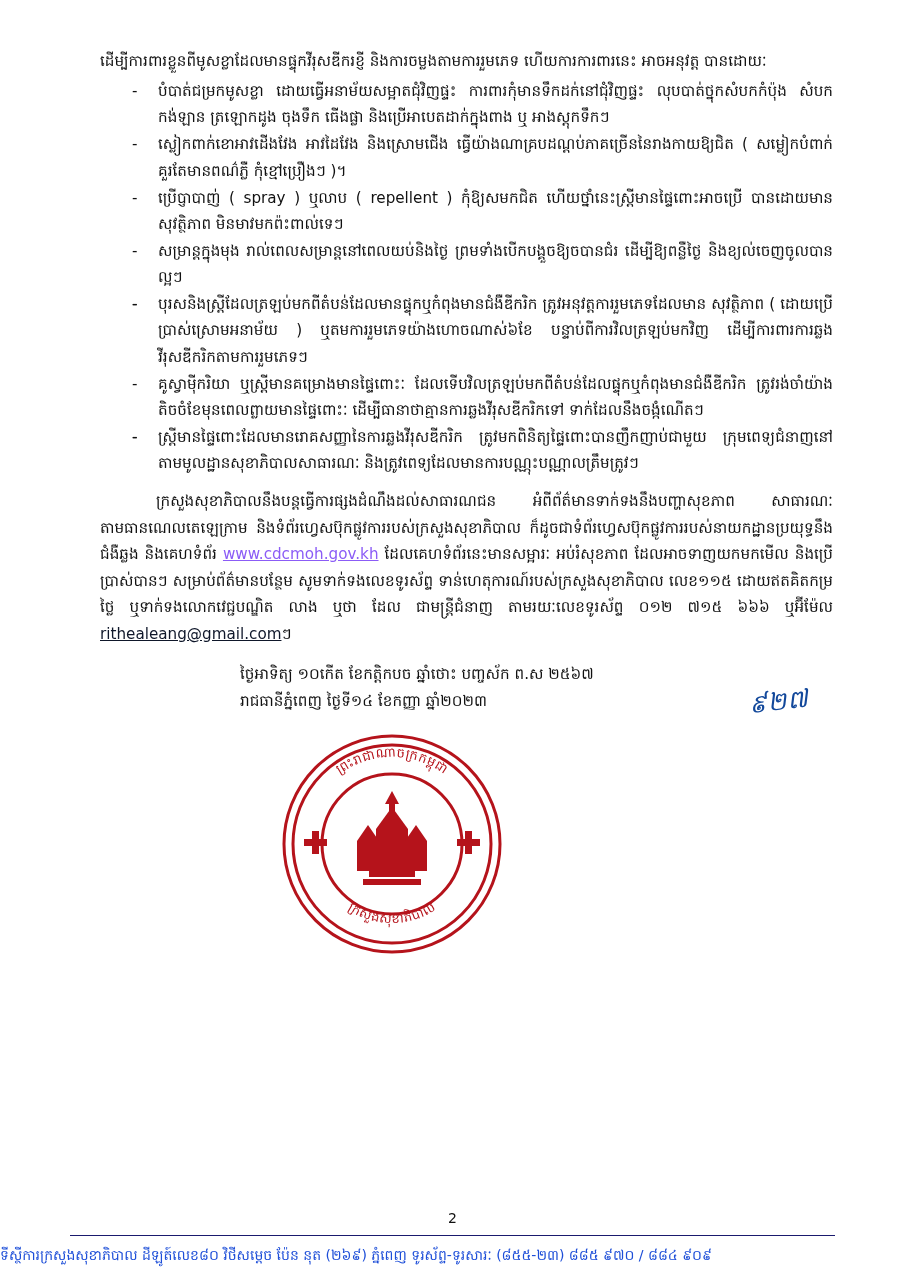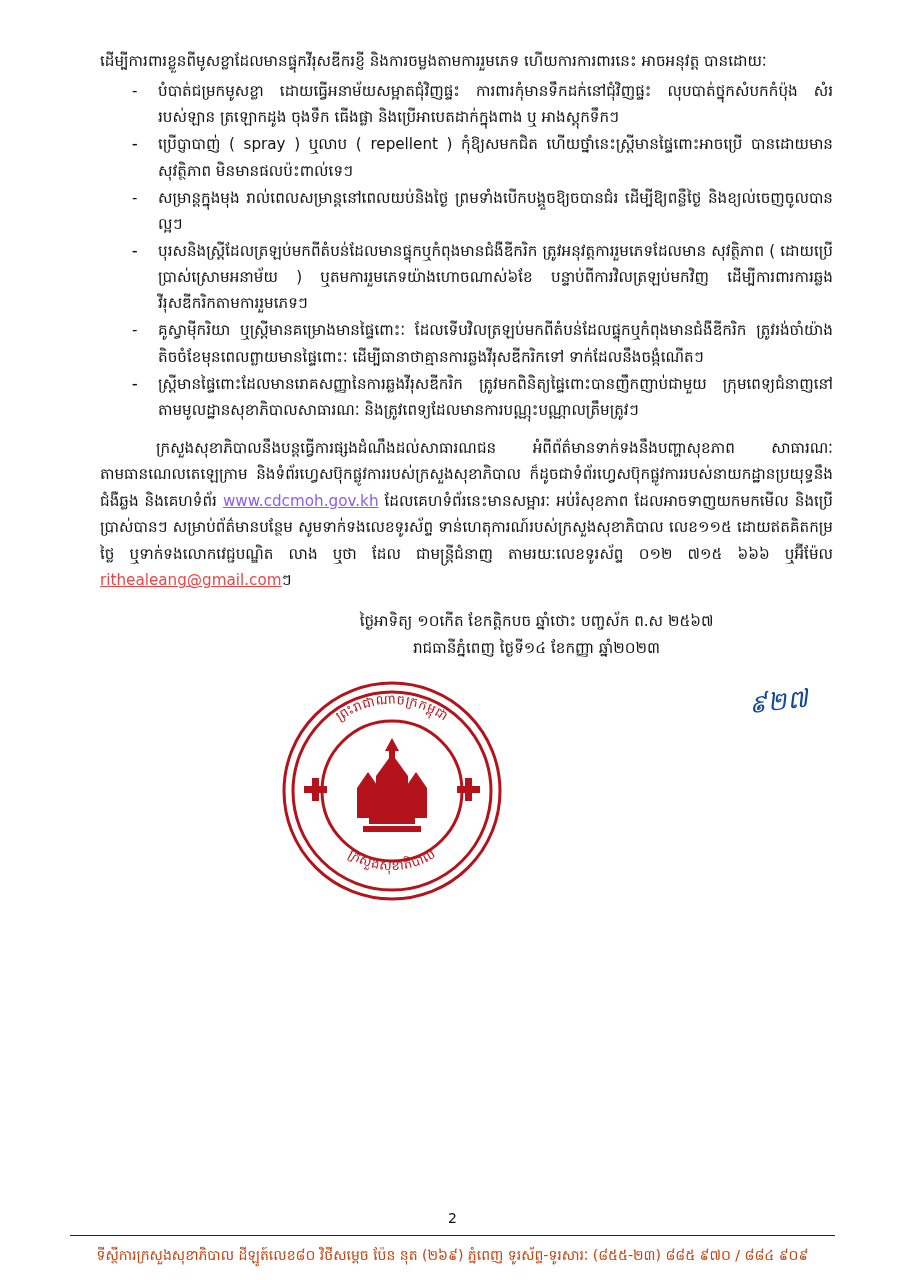--- a/index.html
+++ b/index.html
@@ -51,26 +51,25 @@
     font-size: 15.2px;
     line-height: 1.74;
     text-align: justify;
     margin: 12px 0 0 0;
   }
   .para.indent { text-indent: 56px; }
   .link {
     color: #8b5cf6;
     text-decoration: underline;
   }
-  .link.mail { color: #ef4444; }
+  .link.mail { color: #0f172a; }
   .signature-block {
     margin-top: 14px;
     font-size: 15.2px;
     line-height: 1.78;
-    text-align: center;
     padding-left: 140px;
   }
   .sig-line { white-space: nowrap; }
   .handwriting {
     position: absolute;
     right: 96px;
     top: 686px;
     font-family: "DejaVu Serif", serif;
     font-size: 25px;
     color: #12489b;
@@ -106,44 +105,45 @@
     left: 70px;
     right: 70px;
     bottom: 44px;
     border-top: 1px solid #1a1a6e;
   }
   .footer {
     position: absolute;
     left: 0;
     right: 0;
     bottom: 14px;
-    text-align: center;
+    text-align: left;
     font-size: 14px;
-    color: #c2410c;
+    color: #1d4ed8;
     line-height: 1.5;
   }
 </style>
 </head>
 <body>
 
 <div class="page">
 
   <p class="intro">ដើម្បីការពារខ្លួនពីមូសខ្លាដែលមានផ្ទុកវីរុសឌីករខ្ញី និងការចម្លងតាមការរួមភេទ ហើយការការពារនេះ អាចអនុវត្ត បានដោយៈ</p>
 
   <ul class="bullet-list">
     <li class="bullet-item">
       <span class="dash">-</span>
-      <span>បំបាត់ជម្រកមូសខ្លា ដោយធ្វើអនាម័យសម្អាតជុំវិញផ្ទះ ការពារកុំមានទឹកដក់នៅជុំវិញផ្ទះ លុបបាត់ថ្នុកសំបកកំប៉ុង សំររបស់ឡាន ត្រឡោកដូង ចុងទឹក ធើងផ្លា និងប្រើអាបេតដាក់ក្នុងពាង ឬ អាងស្តុកទឹកៗ</span>
-    </li>
-    <li class="bullet-item">
-      <span class="dash">-</span>
-    </li>
-    <li class="bullet-item">
-      <span class="dash">-</span>
-      <span>ប្រើប្ញាបាញ់ ( spray ) ឬលាប ( repellent ) កុំឱ្យសមកជិត ហើយថ្នាំនេះស្ត្រីមានផ្ទៃពោះអាចប្រើ បានដោយមានសុវត្ថិភាព មិនមានផលប៉ះពាល់ទេៗ</span>
+      <span>បំបាត់ជម្រកមូសខ្លា ដោយធ្វើអនាម័យសម្អាតជុំវិញផ្ទះ ការពារកុំមានទឹកដក់នៅជុំវិញផ្ទះ លុបបាត់ថ្នុកសំបកកំប៉ុង សំបកកង់ឡាន ត្រឡោកដូង ចុងទឹក ធើងផ្លា និងប្រើអាបេតដាក់ក្នុងពាង ឬ អាងស្តុកទឹកៗ</span>
+    </li>
+    <li class="bullet-item">
+      <span class="dash">-</span>
+      <span>ស្លៀកពាក់ខោអាវដើងវែង អាវដៃវែង និងស្រោមជើង ធ្វើយ៉ាងណាគ្របដណ្តប់ភាគច្រើននៃរាងកាយឱ្យជិត ( សម្លៀកបំពាក់គួរតែមានពណ៌ភ្លឺ កុំខ្មៅប្រឿងៗ )។</span>
+    </li>
+    <li class="bullet-item">
+      <span class="dash">-</span>
+      <span>ប្រើប្ញាបាញ់ ( spray ) ឬលាប ( repellent ) កុំឱ្យសមកជិត ហើយថ្នាំនេះស្ត្រីមានផ្ទៃពោះអាចប្រើ បានដោយមានសុវត្ថិភាព មិនមាវមកព៉ះពាល់ទេៗ</span>
     </li>
     <li class="bullet-item">
       <span class="dash">-</span>
       <span>សម្រាន្តក្នុងមុង រាល់ពេលសម្រាន្តនៅពេលយប់និងថ្ងៃ ព្រមទាំងបើកបង្គួចឱ្យចបានជំរ ដើម្បីឱ្យពន្លឺថ្ងៃ និងខ្យល់ចេញចូលបានល្អៗ</span>
     </li>
     <li class="bullet-item">
       <span class="dash">-</span>
     </li>
     <li class="bullet-item">
       <span class="dash">-</span>

